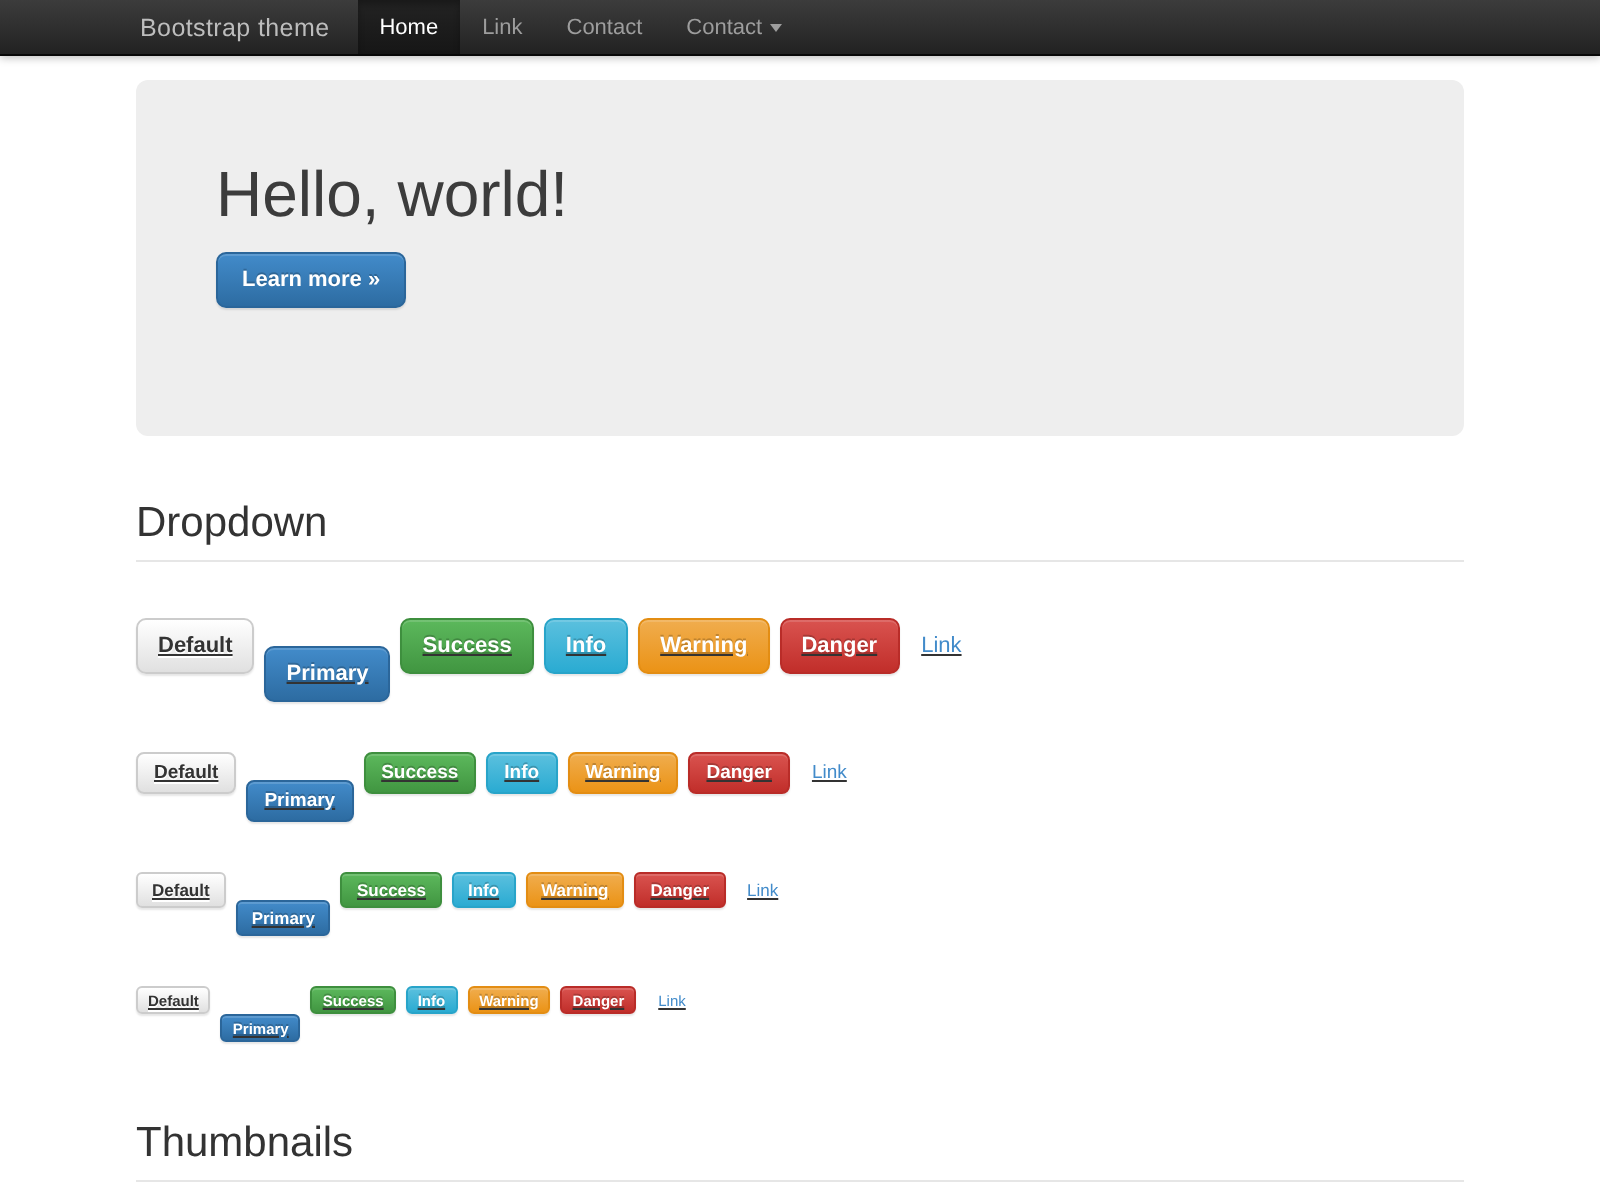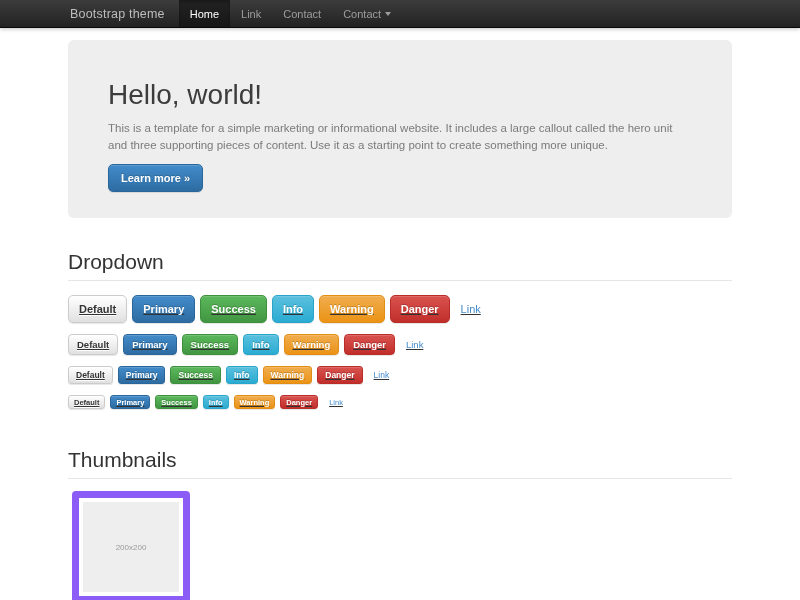--- a/index.html
+++ b/index.html
@@ -24,21 +24,21 @@
   .caret { display: inline-block; width: 0; height: 0;
     border-left: 3.5px solid transparent; border-right: 3.5px solid transparent;
     border-top: 4px solid #9d9d9d; }
 
   
   .container { width: 664px; margin: 0 auto; }
 
   
   .hero { margin-top: 12px; background: #eeeeee; border-radius: 6px;
     padding: 38px 40px 18px 40px; height: 178px; }
-  .hero h1 { font-size: 28px; line-height: 1.2; font-weight: 500; color: #3c3c3c; }
+  .hero h1 { font-size: 32px; line-height: 1.2; font-weight: 500; color: #3c3c3c; }
   .hero p { margin-top: 8px; font-size: 11.5px; line-height: 17px;
     color: #7b7b7b; max-width: 590px; }
   .btn { display: inline-flex; align-items: center; justify-content: center;
     border: 1px solid transparent; border-radius: 4px; font-weight: 700;
     cursor: pointer; font-family: inherit; white-space: nowrap;
     box-shadow: inset 0 1px 0 rgba(255,255,255,.15), 0 1px 1px rgba(0,0,0,.1); }
   .cta { margin-top: 10px; height: 28px; padding: 0 12px; font-size: 11px;
     color: #fff; text-shadow: 0 -1px 0 rgba(0,0,0,.2);
     background: linear-gradient(to bottom, #428bca 0%, #2d6ca2 100%);
     border-color: #2b669a; border-radius: 5px; }
@@ -56,21 +56,21 @@
   .size-lg { height: 28px; padding: 0 10px; font-size: 11px;   border-radius: 5px; }
   .size-md { height: 21px; padding: 0 8px;  font-size: 9.5px;  border-radius: 4px; }
   .size-sm { height: 18px; padding: 0 7px;  font-size: 8.5px;  border-radius: 3px; }
   .size-xs { height: 14px; padding: 0 5px;  font-size: 7.5px;  border-radius: 3px; }
 
   .btn-default { color: #333; text-shadow: 0 1px 0 #fff;
     background: linear-gradient(to bottom, #ffffff 0%, #e0e0e0 100%);
     border-color: #ccc; }
   .btn-primary { color: #fff; text-shadow: 0 -1px 0 rgba(0,0,0,.2);
     background: linear-gradient(to bottom, #428bca 0%, #2d6ca2 100%);
-    border-color: #2b669a; }
+    border-color: #2b669a; margin-top: 28px; }
   .btn-success { color: #fff; text-shadow: 0 -1px 0 rgba(0,0,0,.2);
     background: linear-gradient(to bottom, #5cb85c 0%, #419641 100%);
     border-color: #3e8f3e; }
   .btn-info { color: #fff; text-shadow: 0 -1px 0 rgba(0,0,0,.2);
     background: linear-gradient(to bottom, #5bc0de 0%, #2aabd2 100%);
     border-color: #28a4c9; }
   .btn-warning { color: #fff; text-shadow: 0 -1px 0 rgba(0,0,0,.2);
     background: linear-gradient(to bottom, #f0ad4e 0%, #eb9316 100%);
     border-color: #e38d13; }
   .btn-danger { color: #fff; text-shadow: 0 -1px 0 rgba(0,0,0,.2);
@@ -110,21 +110,20 @@
           <span class="caret"></span>
         </div>
       </nav>
   </div>
 </header>
 
 <main class="container">
 
   <section class="hero">
     <h1>Hello, world!</h1>
-    <p>This is a template for a simple marketing or informational website. It includes a large callout called the hero unit and three supporting pieces of content. Use it as a starting point to create something more unique.</p>
     <button class="btn cta">Learn more »</button>
   </section>
 
   <h2 class="section-title">Dropdown</h2>
   <hr class="divider">
 
   <div class="btn-rows">
       <div class="btn-row">
         <button class="btn size-lg btn-default">Default</button>
         <button class="btn size-lg btn-primary">Primary</button>

